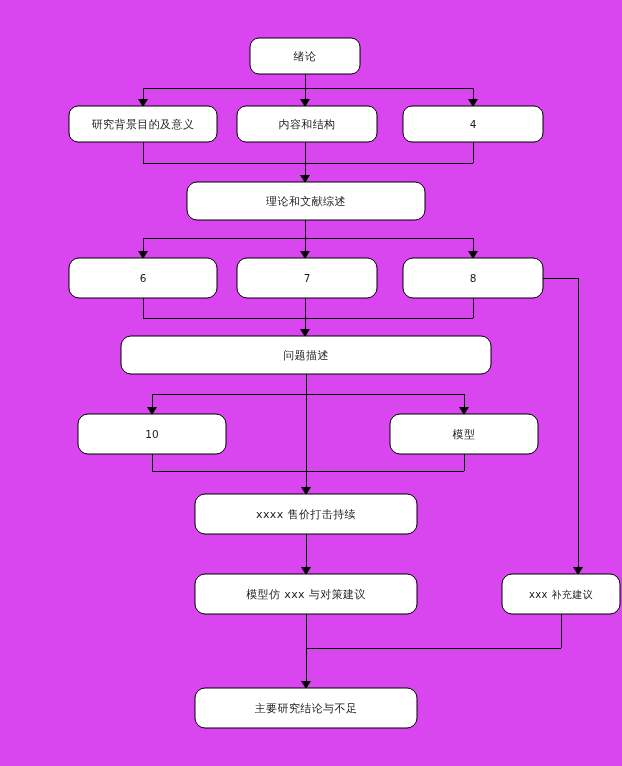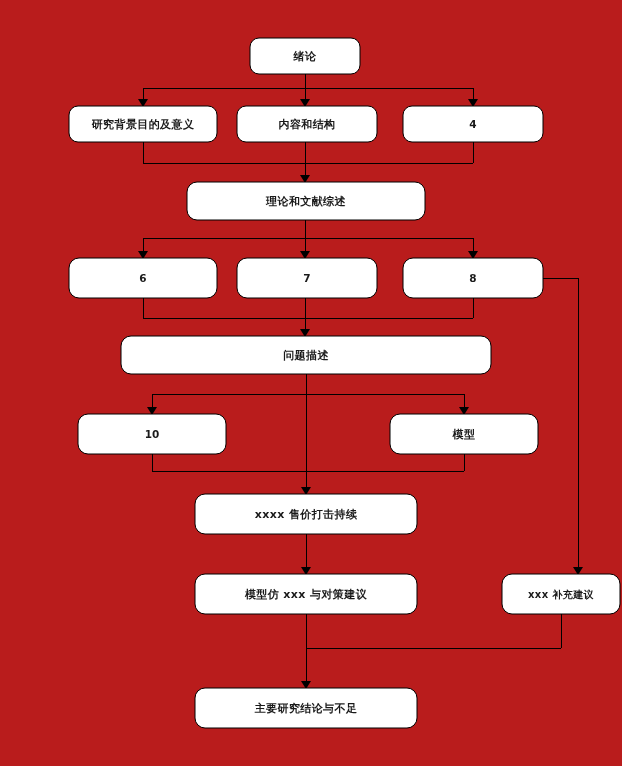--- a/index.html
+++ b/index.html
@@ -10,22 +10,21 @@
   body {
     width: 622px;
     height: 766px;
     font-family: "DejaVu Sans", "Liberation Sans", sans-serif;
     overflow: hidden;
   }
   #flowchart-root {
     position: relative;
     width: 622px;
     height: 766px;
-    background: #b91c1c;
-    font-weight: bold;
+    background: #d946ef;
   }
   svg.chart-svg {
     position: absolute;
     top: 0;
     left: 0;
     width: 622px;
     height: 766px;
   }
   .node-box {
     fill: #ffffff;

